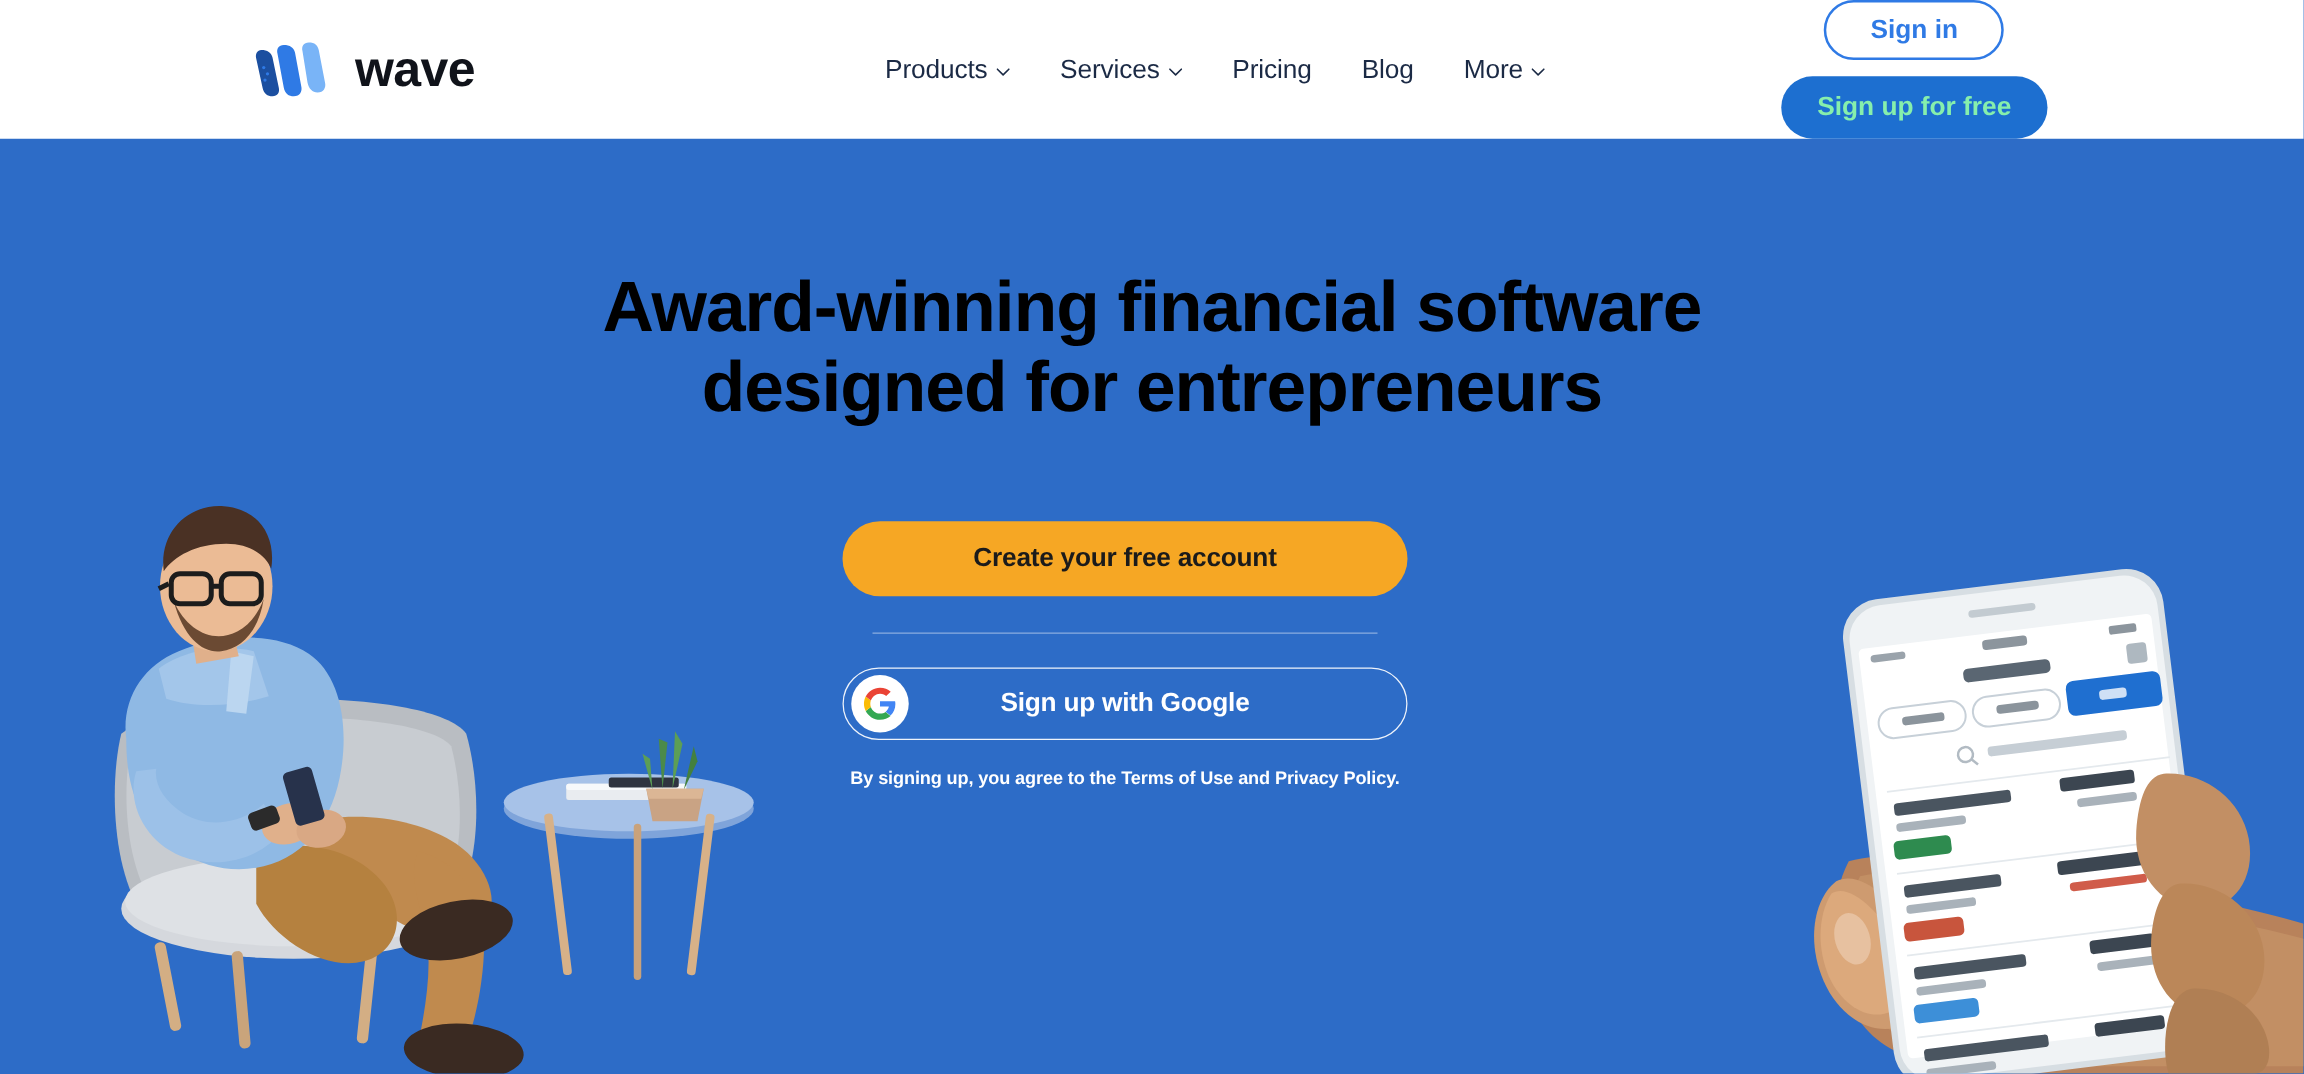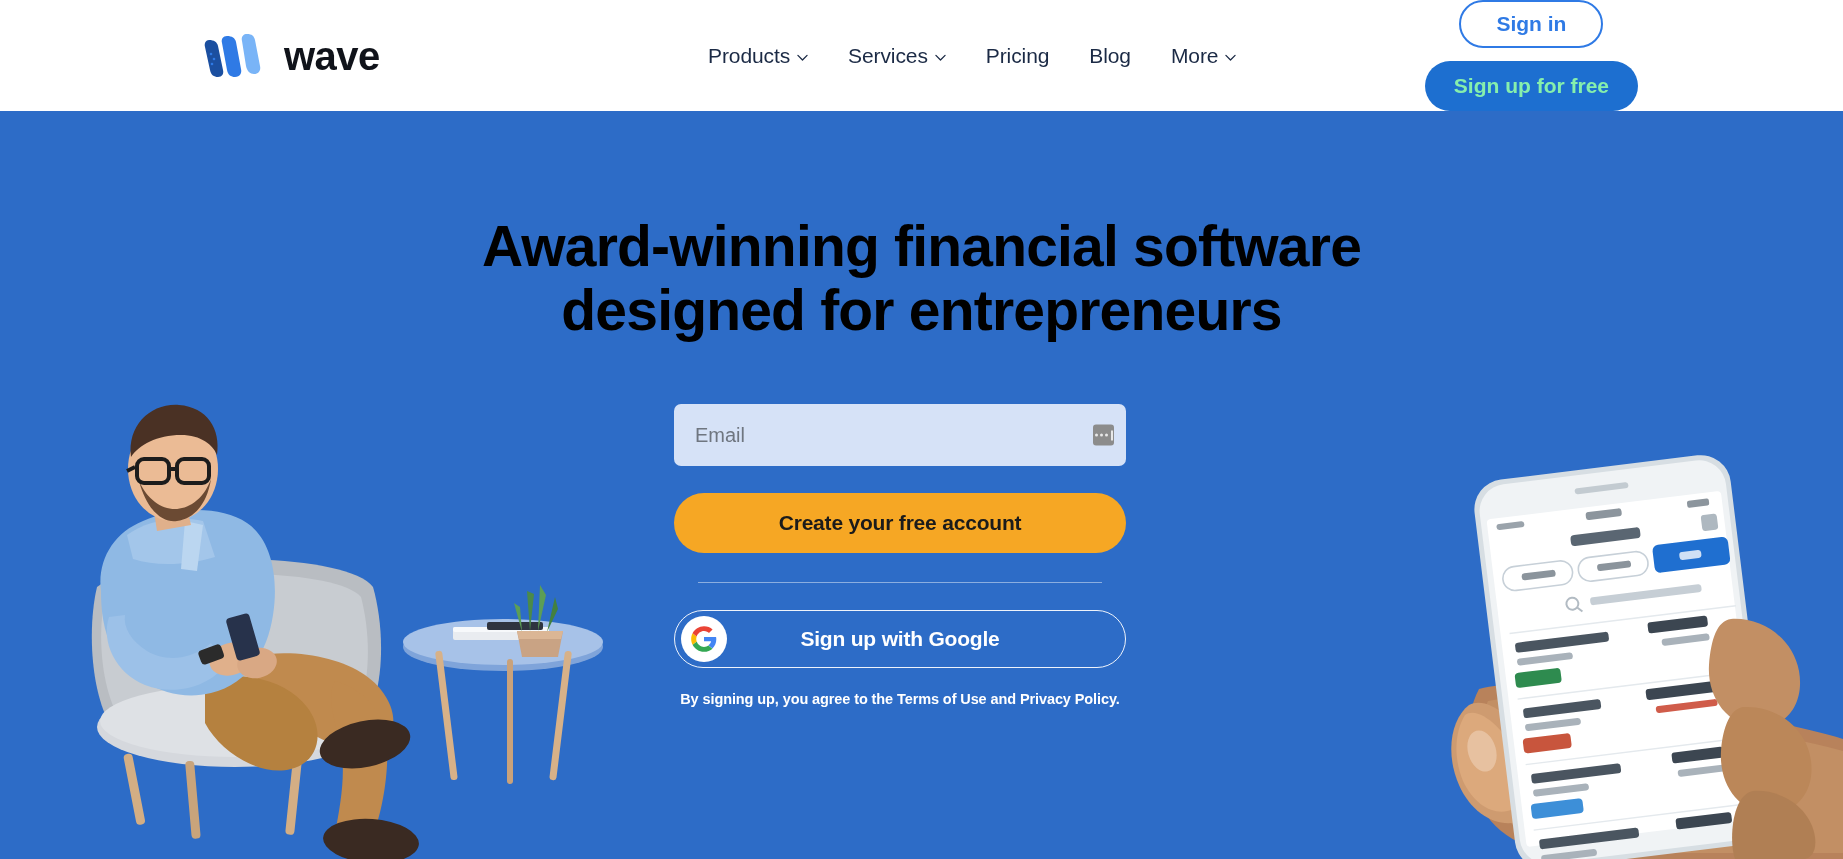--- a/index.html
+++ b/index.html
@@ -290,29 +290,20 @@
 
         <rect x="102" y="130" width="32" height="24" rx="7" fill="none" stroke="#1C1C1C" stroke-width="4"></rect>
         <rect x="142" y="130" width="32" height="24" rx="7" fill="none" stroke="#1C1C1C" stroke-width="4"></rect>
         <line x1="134" y1="140" x2="142" y2="140" stroke="#1C1C1C" stroke-width="4"></line>
         <line x1="100" y1="138" x2="92" y2="142" stroke="#1C1C1C" stroke-width="4"></line>
       </svg>
     </div>
 
     <div class="form">
 
-      <div class="field">
-        <input type="email" placeholder="Email" style="">
-        <span class="autofill-icon">
-          <i></i>
-            <i></i>
-            <i></i>
-            <b></b>
-        </span>
-      </div>
 
 
       <button class="btn-primary">Create your free account</button>
 
       <div class="divider"></div>
 
       <button class="btn-google">
         <span class="google-badge">
           <svg width="28" height="28" viewBox="0 0 48 48" xmlns="http://www.w3.org/2000/svg">
             <path fill="#4285F4" d="M45.1 24.5c0-1.6-.1-2.8-.4-4.1H24v7.5h12.1c-.2 2-1.6 5-4.5 7l6.9 5.3c4-3.7 6.6-9.2 6.6-15.7z"></path>

